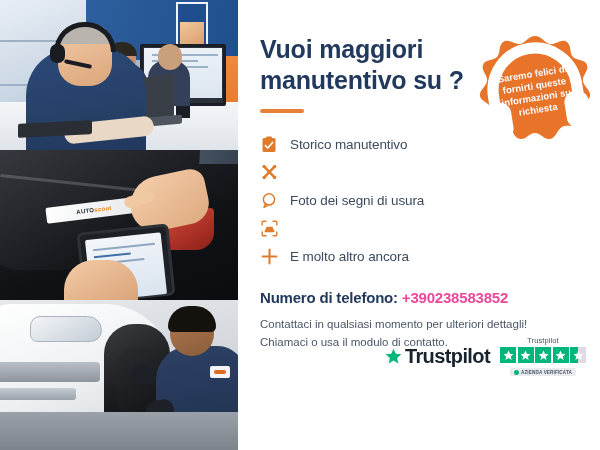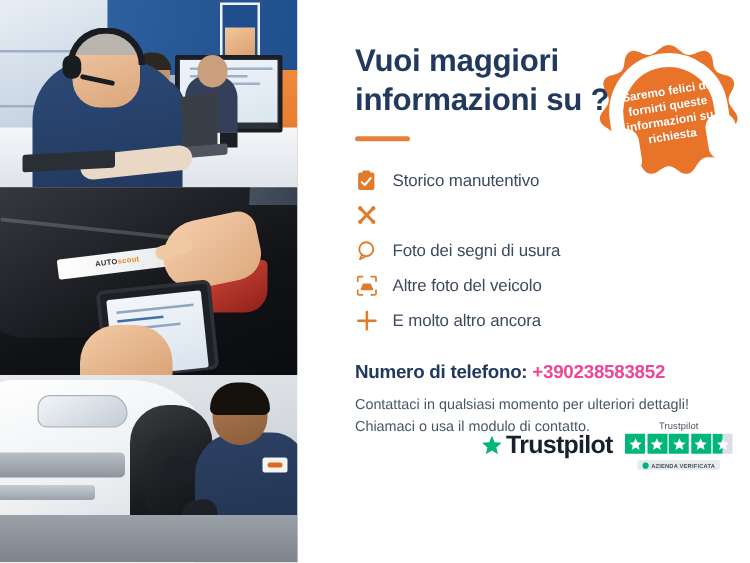--- a/index.html
+++ b/index.html
@@ -285,21 +285,20 @@
     background: linear-gradient(180deg,#c7ccd2,#a3a9b0);
   }
 
   
   .content {
     position:relative;
     flex:1 1 auto;
     height:412px;
     background:#ffffff;
     padding: 34px 22px 12px 22px;
-    margin-left: 24px;
   }
 
   .heading {
     font-size: 25px;
     line-height: 1.22;
     font-weight: bold;
     color: #22395e;
     letter-spacing: -0.2px;
     max-width: 210px;
   }
@@ -525,21 +524,21 @@
       <div class="lift-arm"></div>
       <div class="lift"></div>
     </div>
 
   </div>
 
   <div class="content">
 
     <h1 class="heading">
       <span>Vuoi maggiori</span><br>
-      <span>informazioni su ?</span>
+      <span>manutentivo su ?</span>
     </h1>
 
     <div class="divider"></div>
 
     <div class="badge">
       <svg viewBox="0 0 112 112">
         <path d="M56 2
                  C63 2 66 10 72 10 C78 10 83 4 88 8 C93 12 90 19 94 23
                  C98 27 106 25 108 31 C110 37 103 41 104 47
                  C105 53 112 56 111 62 C110 68 102 68 100 74
@@ -602,21 +601,20 @@
         <span class="feature-icon">
           <svg width="17" height="17" viewBox="0 0 17 17">
             <path d="M1.2 5 V2.2 a1 1 0 0 1 1-1 H5" fill="none" stroke="#e07b2c" stroke-width="1.4" stroke-linecap="round"></path>
             <path d="M12 1.2 h2.8 a1 1 0 0 1 1 1 V5" fill="none" stroke="#e07b2c" stroke-width="1.4" stroke-linecap="round"></path>
             <path d="M15.8 12 v2.8 a1 1 0 0 1 -1 1 H12" fill="none" stroke="#e07b2c" stroke-width="1.4" stroke-linecap="round"></path>
             <path d="M5 15.8 H2.2 a1 1 0 0 1 -1 -1 V12" fill="none" stroke="#e07b2c" stroke-width="1.4" stroke-linecap="round"></path>
             <path d="M4 10.4 L5.2 7.4 a1 1 0 0 1 .9 -.6 h4.8 a1 1 0 0 1 .9 .6 L13 10.4 Z" fill="#e07b2c"></path>
             <rect x="3.6" y="10" width="9.8" height="2.2" rx="0.8" fill="#e07b2c"></rect>
           </svg>
         </span>
-        <span class="feature-label">Altre foto del veicolo</span>
       </div>
 
       <div class="feature">
         <span class="feature-icon">
           <svg width="17" height="17" viewBox="0 0 17 17">
             <path d="M8.5 1.6 V15.4" stroke="#e07b2c" stroke-width="2" stroke-linecap="round"></path>
             <path d="M1.6 8.5 H15.4" stroke="#e07b2c" stroke-width="2" stroke-linecap="round"></path>
           </svg>
         </span>
         <span class="feature-label">E molto altro ancora</span>

